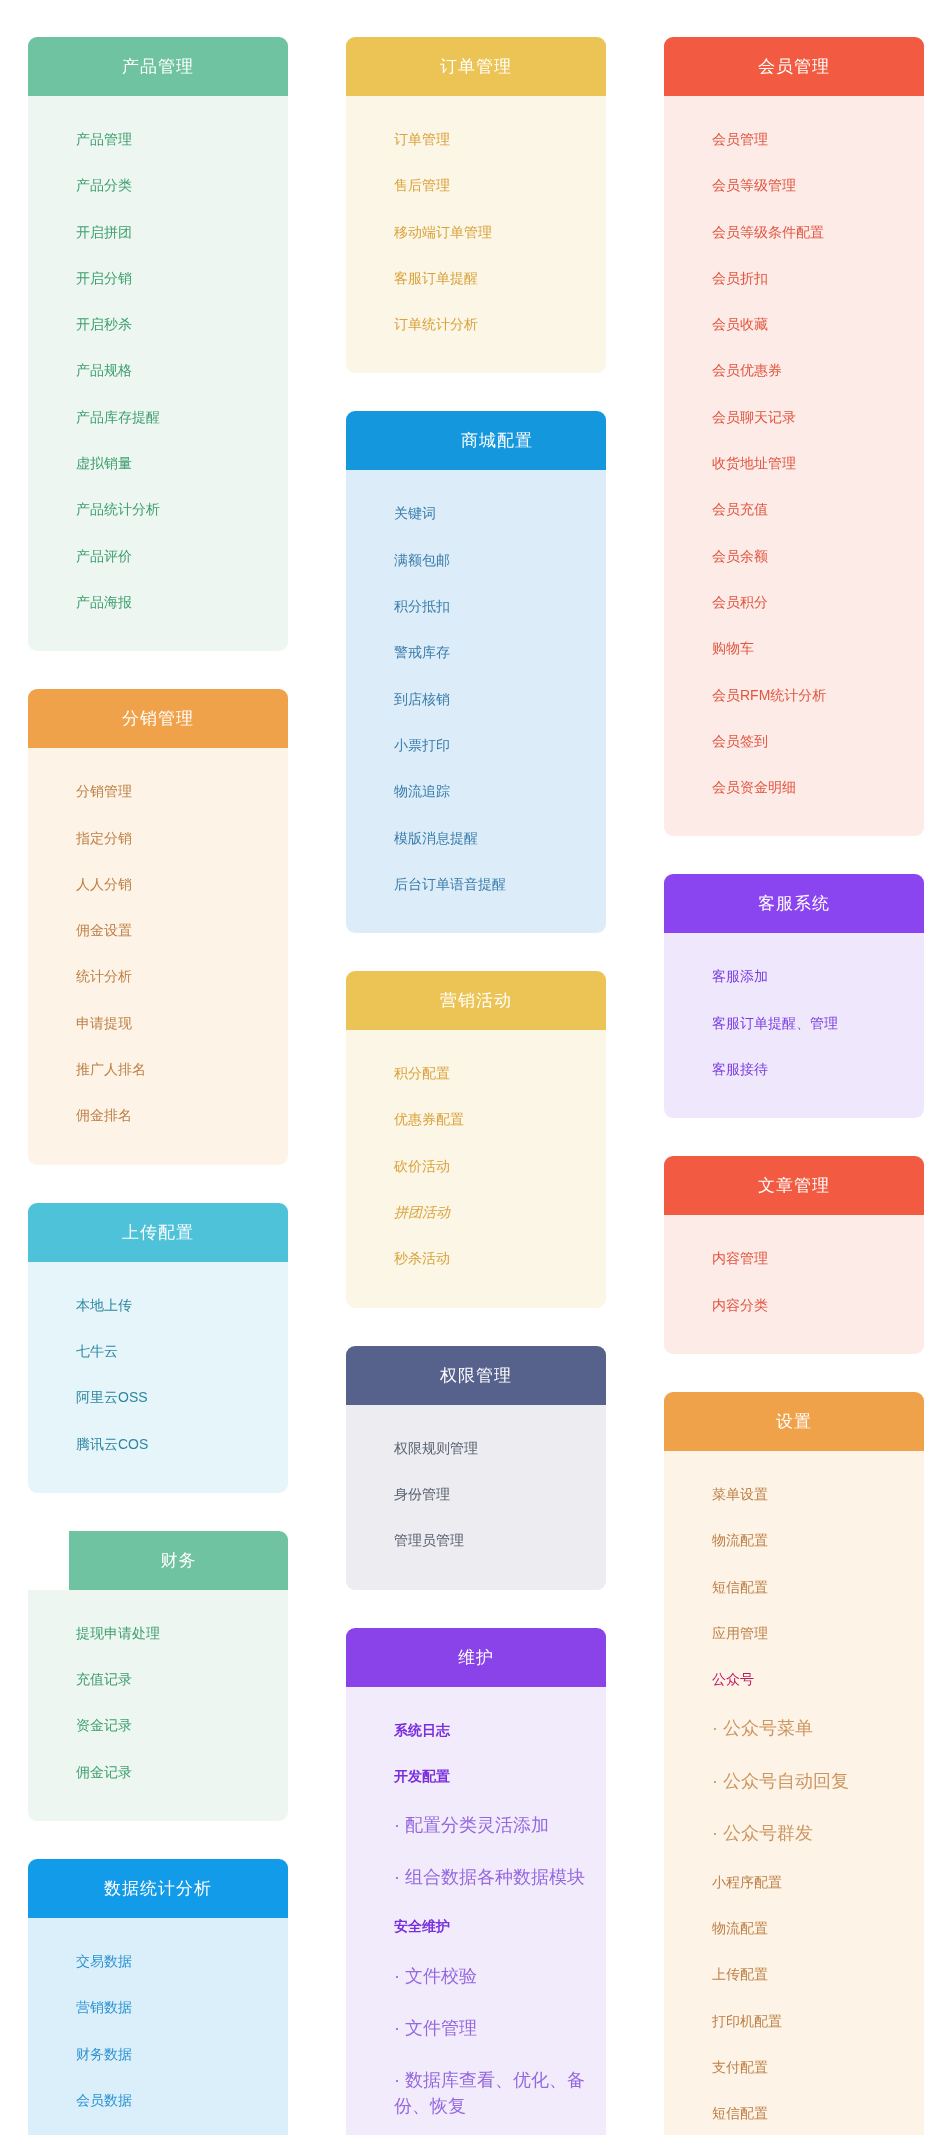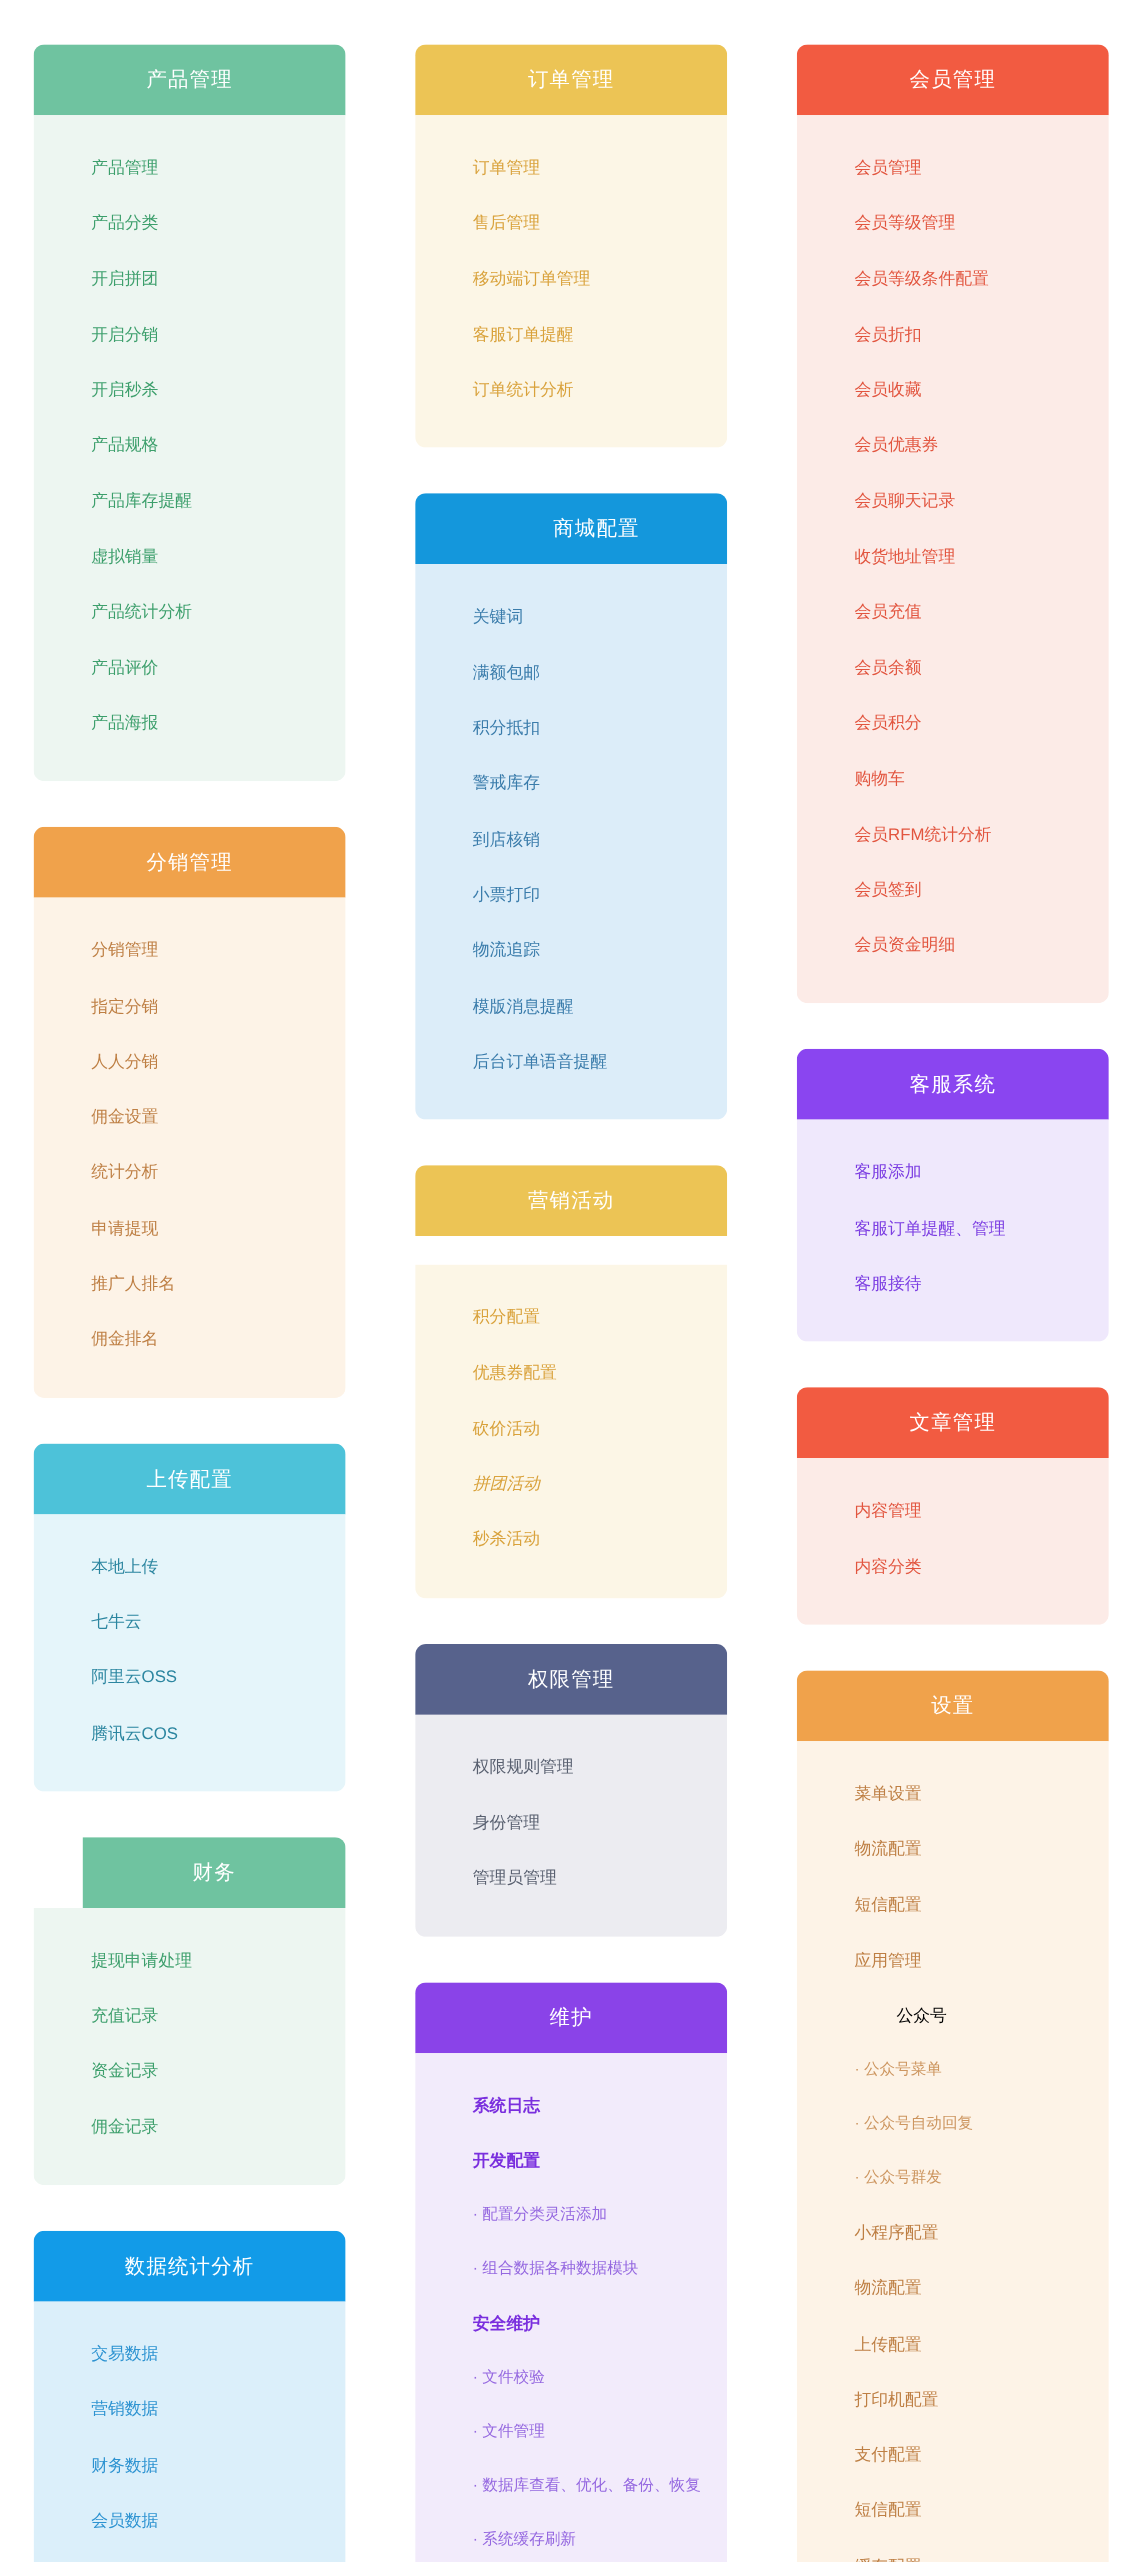--- a/index.html
+++ b/index.html
@@ -46,21 +46,21 @@
   }
   ul.card-body li.item {
     font-size: 14px;
     line-height: 1.45;
     padding: 13px 0;
   }
   ul.card-body li.item.strong {
     font-weight: bold;
   }
   ul.card-body li.item.sub {
-    font-size: 13px;
+    font-size: 18px;
   }
 </style>
 </head>
 <body style="background: rgb(255, 255, 255);">
 
 <div class="board">
   <div class="column">
       <section class="card">
         <div class="card-header" style="background: rgb(111, 195, 160);">产品管理</div>
         <ul class="card-body" style="background: rgb(237, 246, 241);">
@@ -138,21 +138,21 @@
           <li class="item" style="color: rgb(58, 124, 171);">警戒库存</li>
           <li class="item" style="color: rgb(58, 124, 171);">到店核销</li>
           <li class="item" style="color: rgb(58, 124, 171);">小票打印</li>
           <li class="item" style="color: rgb(58, 124, 171);">物流追踪</li>
           <li class="item" style="color: rgb(58, 124, 171);">模版消息提醒</li>
           <li class="item" style="color: rgb(58, 124, 171);">后台订单语音提醒</li>
         </ul>
       </section>
       <section class="card">
         <div class="card-header" style="background: rgb(236, 196, 85);">营销活动</div>
-        <ul class="card-body" style="background: rgb(252, 246, 230); margin-top: 24px;">
+        <ul class="card-body" style="background: rgb(252, 246, 230);">
           <li class="item" style="color: rgb(217, 162, 59);">积分配置</li>
           <li class="item" style="color: rgb(217, 162, 59);">优惠券配置</li>
           <li class="item" style="color: rgb(217, 162, 59);">砍价活动</li>
           <li class="item" style="color: rgb(217, 162, 59); font-style: italic;">拼团活动</li>
           <li class="item" style="color: rgb(217, 162, 59);">秒杀活动</li>
         </ul>
       </section>
       <section class="card">
         <div class="card-header" style="background: rgb(87, 98, 140);">权限管理</div>
         <ul class="card-body" style="background: rgb(236, 236, 241);">
@@ -212,21 +212,21 @@
           <li class="item" style="color: rgb(226, 85, 63);">内容分类</li>
         </ul>
       </section>
       <section class="card">
         <div class="card-header" style="background: rgb(240, 162, 75);">设置</div>
         <ul class="card-body" style="background: rgb(253, 243, 231);">
           <li class="item" style="color: rgb(190, 127, 68);">菜单设置</li>
           <li class="item" style="color: rgb(190, 127, 68);">物流配置</li>
           <li class="item" style="color: rgb(190, 127, 68);">短信配置</li>
           <li class="item" style="color: rgb(190, 127, 68);">应用管理</li>
-          <li class="item" style="color: #000000; margin-left: 35px;">公众号</li>
+          <li class="item" style="color: #be185d;">公众号</li>
           <li class="item sub" style="color: rgb(205, 150, 96);">· 公众号菜单</li>
           <li class="item sub" style="color: rgb(205, 150, 96);">· 公众号自动回复</li>
           <li class="item sub" style="color: rgb(205, 150, 96);">· 公众号群发</li>
           <li class="item" style="color: rgb(190, 127, 68);">小程序配置</li>
           <li class="item" style="color: rgb(190, 127, 68);">物流配置</li>
           <li class="item" style="color: rgb(190, 127, 68);">上传配置</li>
           <li class="item" style="color: rgb(190, 127, 68);">打印机配置</li>
           <li class="item" style="color: rgb(190, 127, 68);">支付配置</li>
           <li class="item" style="color: rgb(190, 127, 68);">短信配置</li>
           <li class="item" style="color: rgb(190, 127, 68);">缓存配置</li>

